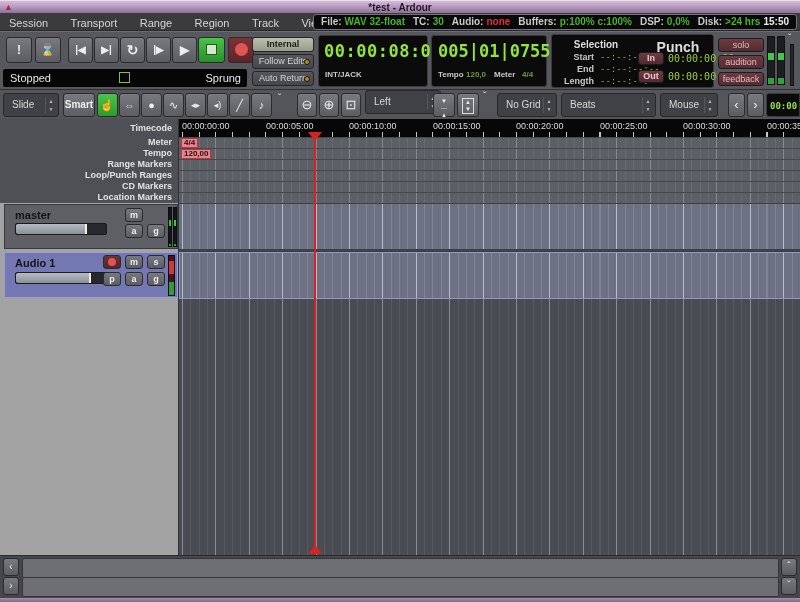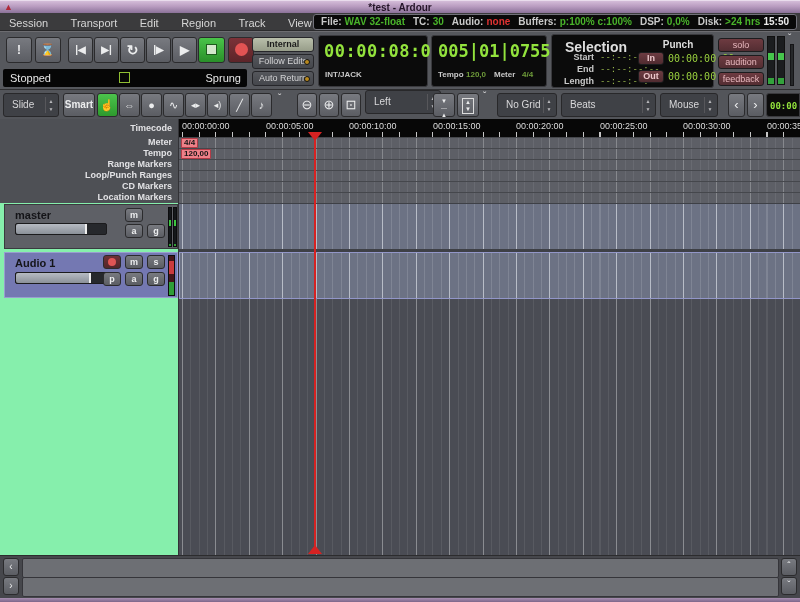--- a/index.html
+++ b/index.html
@@ -89,21 +89,21 @@
   .tclabel{position:absolute;top:2px;font-size:9px;color:#dcdcdc;white-space:nowrap;}
   .grid-ruler{background-color:#5d5f66;border-top:1px solid #45474c;
     background-image:repeating-linear-gradient(90deg,rgba(255,255,255,.20) 0 1px,transparent 1px 33.4px),
       repeating-linear-gradient(90deg,rgba(255,255,255,.07) 0 1px,transparent 1px 8.35px);
     background-position:3px 0,3px 0;}
   .chip{position:absolute;height:10px;background:#ee8088;border:1px solid #b23b46;
     border-radius:1px;font-size:8px;font-weight:bold;color:#141414;line-height:8px;
     padding:0 2px;white-space:nowrap;}
   
   #main{left:0;top:203px;width:800px;height:352px;background:#3e4046;}
-  #leftcol{left:0;top:0;width:178px;height:352px;background:#86efac;}
+  #leftcol{left:0;top:0;width:178px;height:352px;background:#a3a3a3;}
   .thead{position:absolute;left:4px;width:174px;border:1px solid #3a3a3e;}
   #thead-master{top:1px;height:45px;background:#5e6066;}
   #thead-audio{top:49px;height:46px;background:#7478b2;border:1px solid #999dcf;}
   .tname{position:absolute;left:10px;top:4px;font-size:11px;font-weight:bold;color:#141418;}
   .fader{position:absolute;left:10px;width:92px;height:12px;background:#26282c;
     border:1px solid #1b1b1d;border-radius:2px;}
   .fadfill{position:absolute;left:0;top:0;height:10px;
     background:linear-gradient(#b6bbc3,#8b9199);border-radius:2px 0 0 2px;}
   .fadhandle{position:absolute;top:0;width:2px;height:10px;background:#efefef;}
   .hbtn{position:absolute;width:18px;height:14px;font-size:9px;line-height:12px;
@@ -147,21 +147,21 @@
 <div id="win">
 
   <div id="titlebar" class="abs">
     <div id="logo" class="abs">▲</div>
     <div id="title" class="abs">*test - Ardour</div>
   </div>
 
   <div id="menubar" class="abs">
     <span class="menuitem">Session</span>
     <span class="menuitem">Transport</span>
-    <span class="menuitem">Edit</span>
+    <span class="menuitem">Range</span>
     <span class="menuitem">Region</span>
     <span class="menuitem">Track</span>
     <span class="menuitem">View</span>
     <span class="menuitem">Window</span>
     <span class="menuitem">Help</span>
     <span id="statusbox" class="abs"><span class="stlabel">File:</span><span class="stval green">WAV 32-float</span><span class="stlabel">TC:</span><span class="stval green">30</span><span class="stlabel">Audio:</span><span class="stval red">none</span><span class="stlabel">Buffers:</span><span class="stval green">p:100% c:100%</span><span class="stlabel">DSP:</span><span class="stval green">0,0%</span><span class="stlabel">Disk:</span><span class="stval green">&gt;24 hrs</span><span class="stval white">15:50</span>
     </span>
   </div>
 
   <div id="transport" class="abs">
@@ -192,28 +192,28 @@
 
     <div id="clock2" class="abs blackbox" style="left:431px;top:3px;width:116px;height:52px;">
       <div class="abs ledtime" style="left:6px;top:5px;">005|01|0755</div>
       <span class="abs clocksub" style="left:6px;bottom:7px;">Tempo</span>
       <span class="abs clocksub" style="left:34px;bottom:7px;color:#6f9c3a;text-align:center;">120,0</span>
       <span class="abs clocksub" style="left:62px;bottom:7px;">Meter</span>
       <span class="abs clocksub" style="left:90px;bottom:7px;color:#6f9c3a;">4/4</span>
     </div>
 
     <div class="abs blackbox" style="left:551px;top:2px;width:163px;height:54px;">
-      <div class="abs" style="left:0;top:4px;width:88px;text-align:center;font-size:14px;font-weight:bold;color:#dedede;">Selection</div>
+      <div class="abs" style="left:0;top:4px;width:88px;text-align:center;font-size:10px;font-weight:bold;color:#dedede;">Selection</div>
       <div class="abs selrowlab" style="top:17px;">Start</div>
       <div class="abs selrowval" style="left:48px;top:17px;">--:--:--:--</div>
       <div class="abs selrowlab" style="top:29px;">End</div>
       <div class="abs selrowval" style="left:48px;top:29px;">--:--:--:--</div>
       <div class="abs selrowlab" style="top:41px;">Length</div>
       <div class="abs selrowval" style="left:48px;top:41px;">--:--:--:--</div>
-      <div class="abs" style="left:95px;top:4px;width:62px;text-align:center;font-size:10px;font-weight:bold;color:#dedede;">Punch</div>
+      <div class="abs" style="left:95px;top:4px;width:62px;text-align:center;font-size:14px;font-weight:bold;color:#dedede;">Punch</div>
       <div class="abs punchbtn" style="left:86px;top:17px;">In</div>
       <div class="abs punchtime" style="left:116px;top:18px;">00:00:00:00</div>
       <div class="abs punchbtn" style="left:86px;top:35px;">Out</div>
       <div class="abs punchtime" style="left:116px;top:36px;">00:00:00:00</div>
     </div>
 
     <div class="abs monbtn" style="top:6px;">solo</div>
     <div class="abs monbtn" style="top:23px;">audition</div>
     <div class="abs monbtn" style="top:40px;">feedback</div>
 

